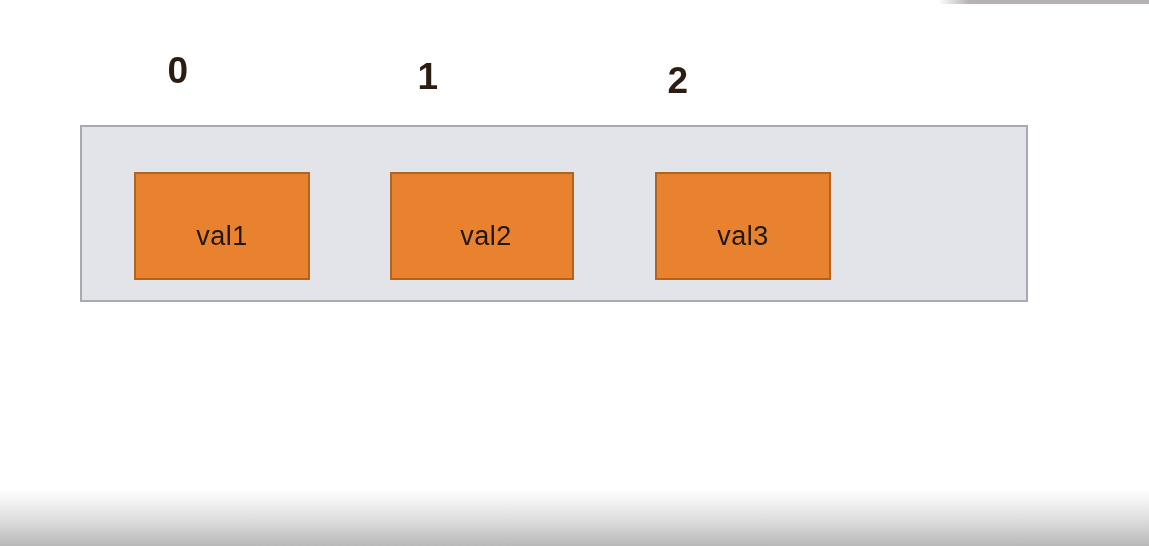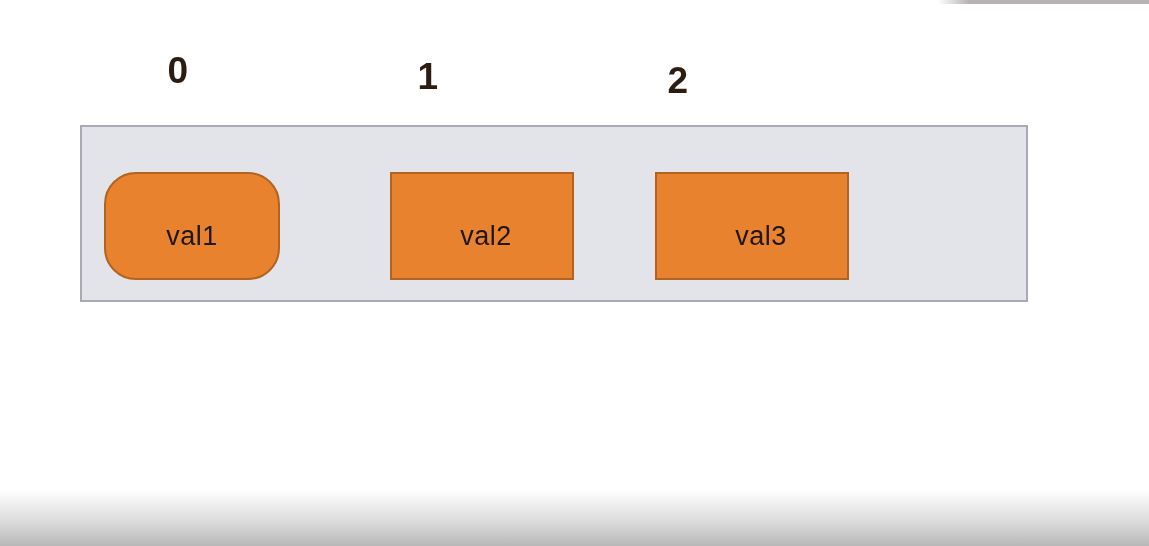--- a/index.html
+++ b/index.html
@@ -57,23 +57,23 @@
     width: 172px;
     height: 104px;
     top: 172px;
     background: #e8822f;
     border: 2px solid #b2631f;
     display: flex;
     align-items: center;
     justify-content: center;
     box-sizing: content-box;
   }
-  .cell-0 { left: 104px; border-radius: 32px; }
+  .cell-0 { left: 134px; }
   .cell-1 { left: 390px; padding-left: 8px; }
-  .cell-2 { left: 655px; padding-left: 18px; }
+  .cell-2 { left: 655px; }
   .cell .cell-text {
     font-size: 27px;
     color: #1f1710;
     font-weight: 500;
     padding-top: 20px;
     letter-spacing: 0.5px;
   }
 
   
   .bottom-gradient {

